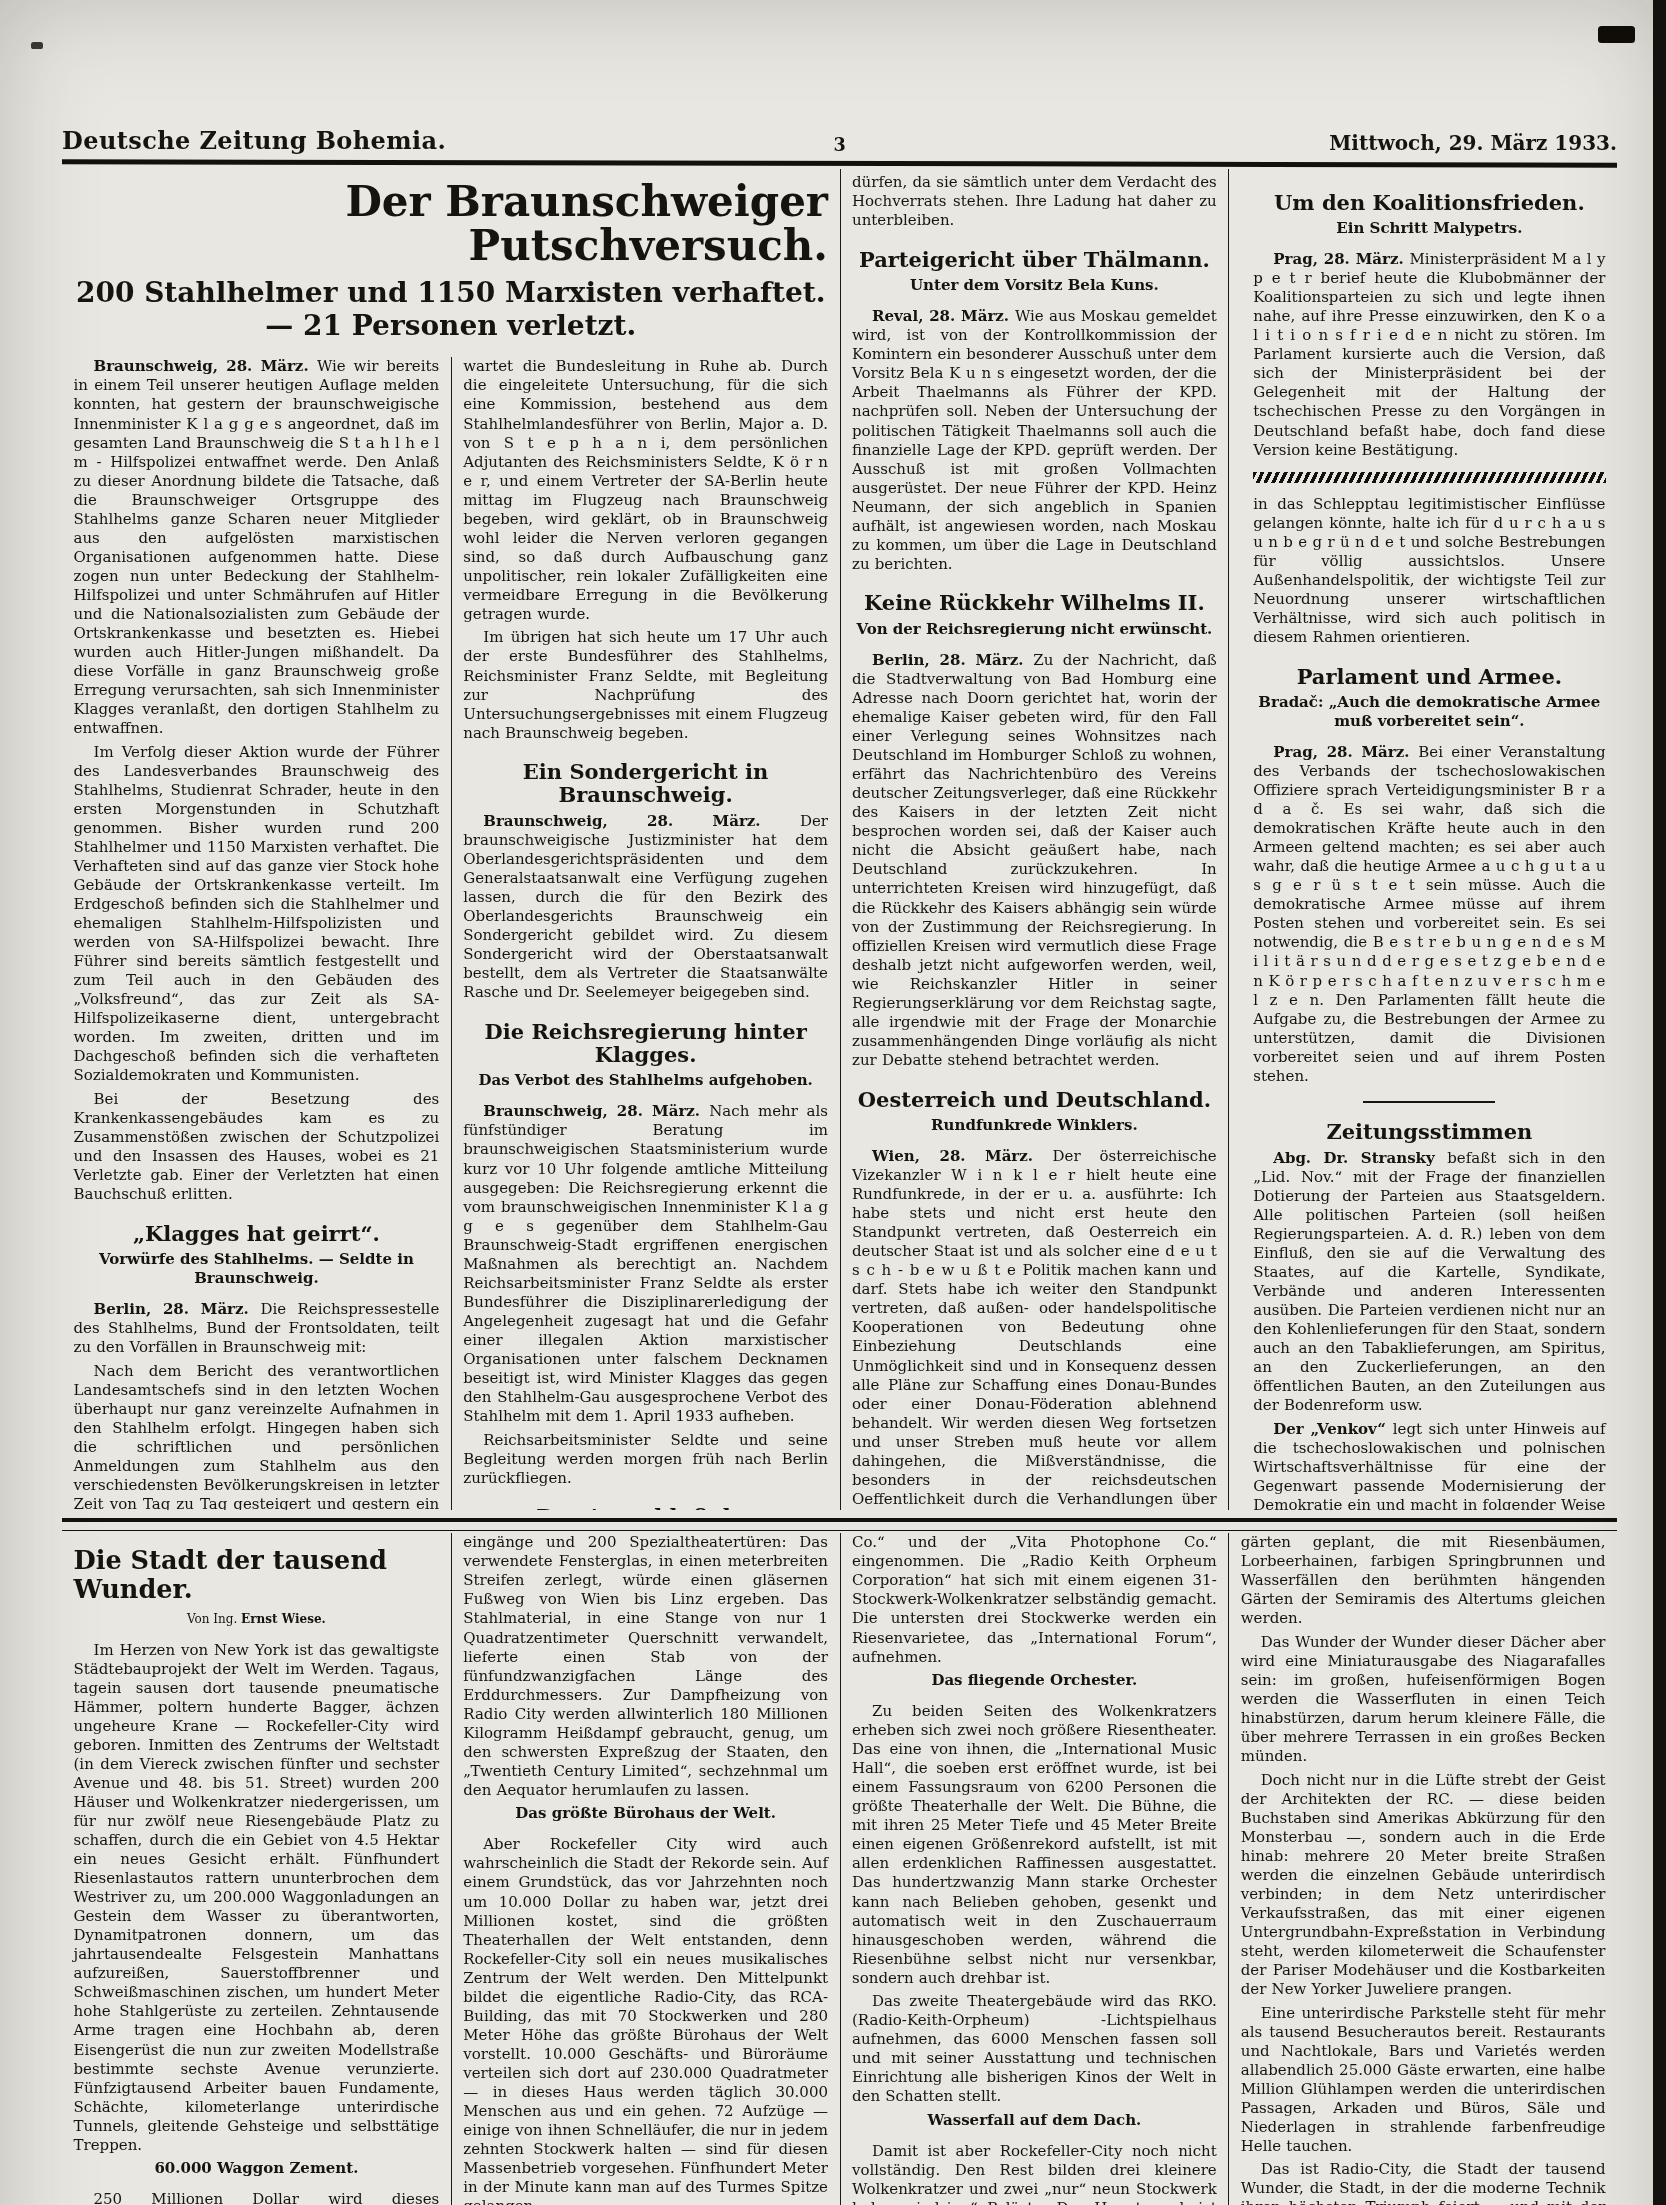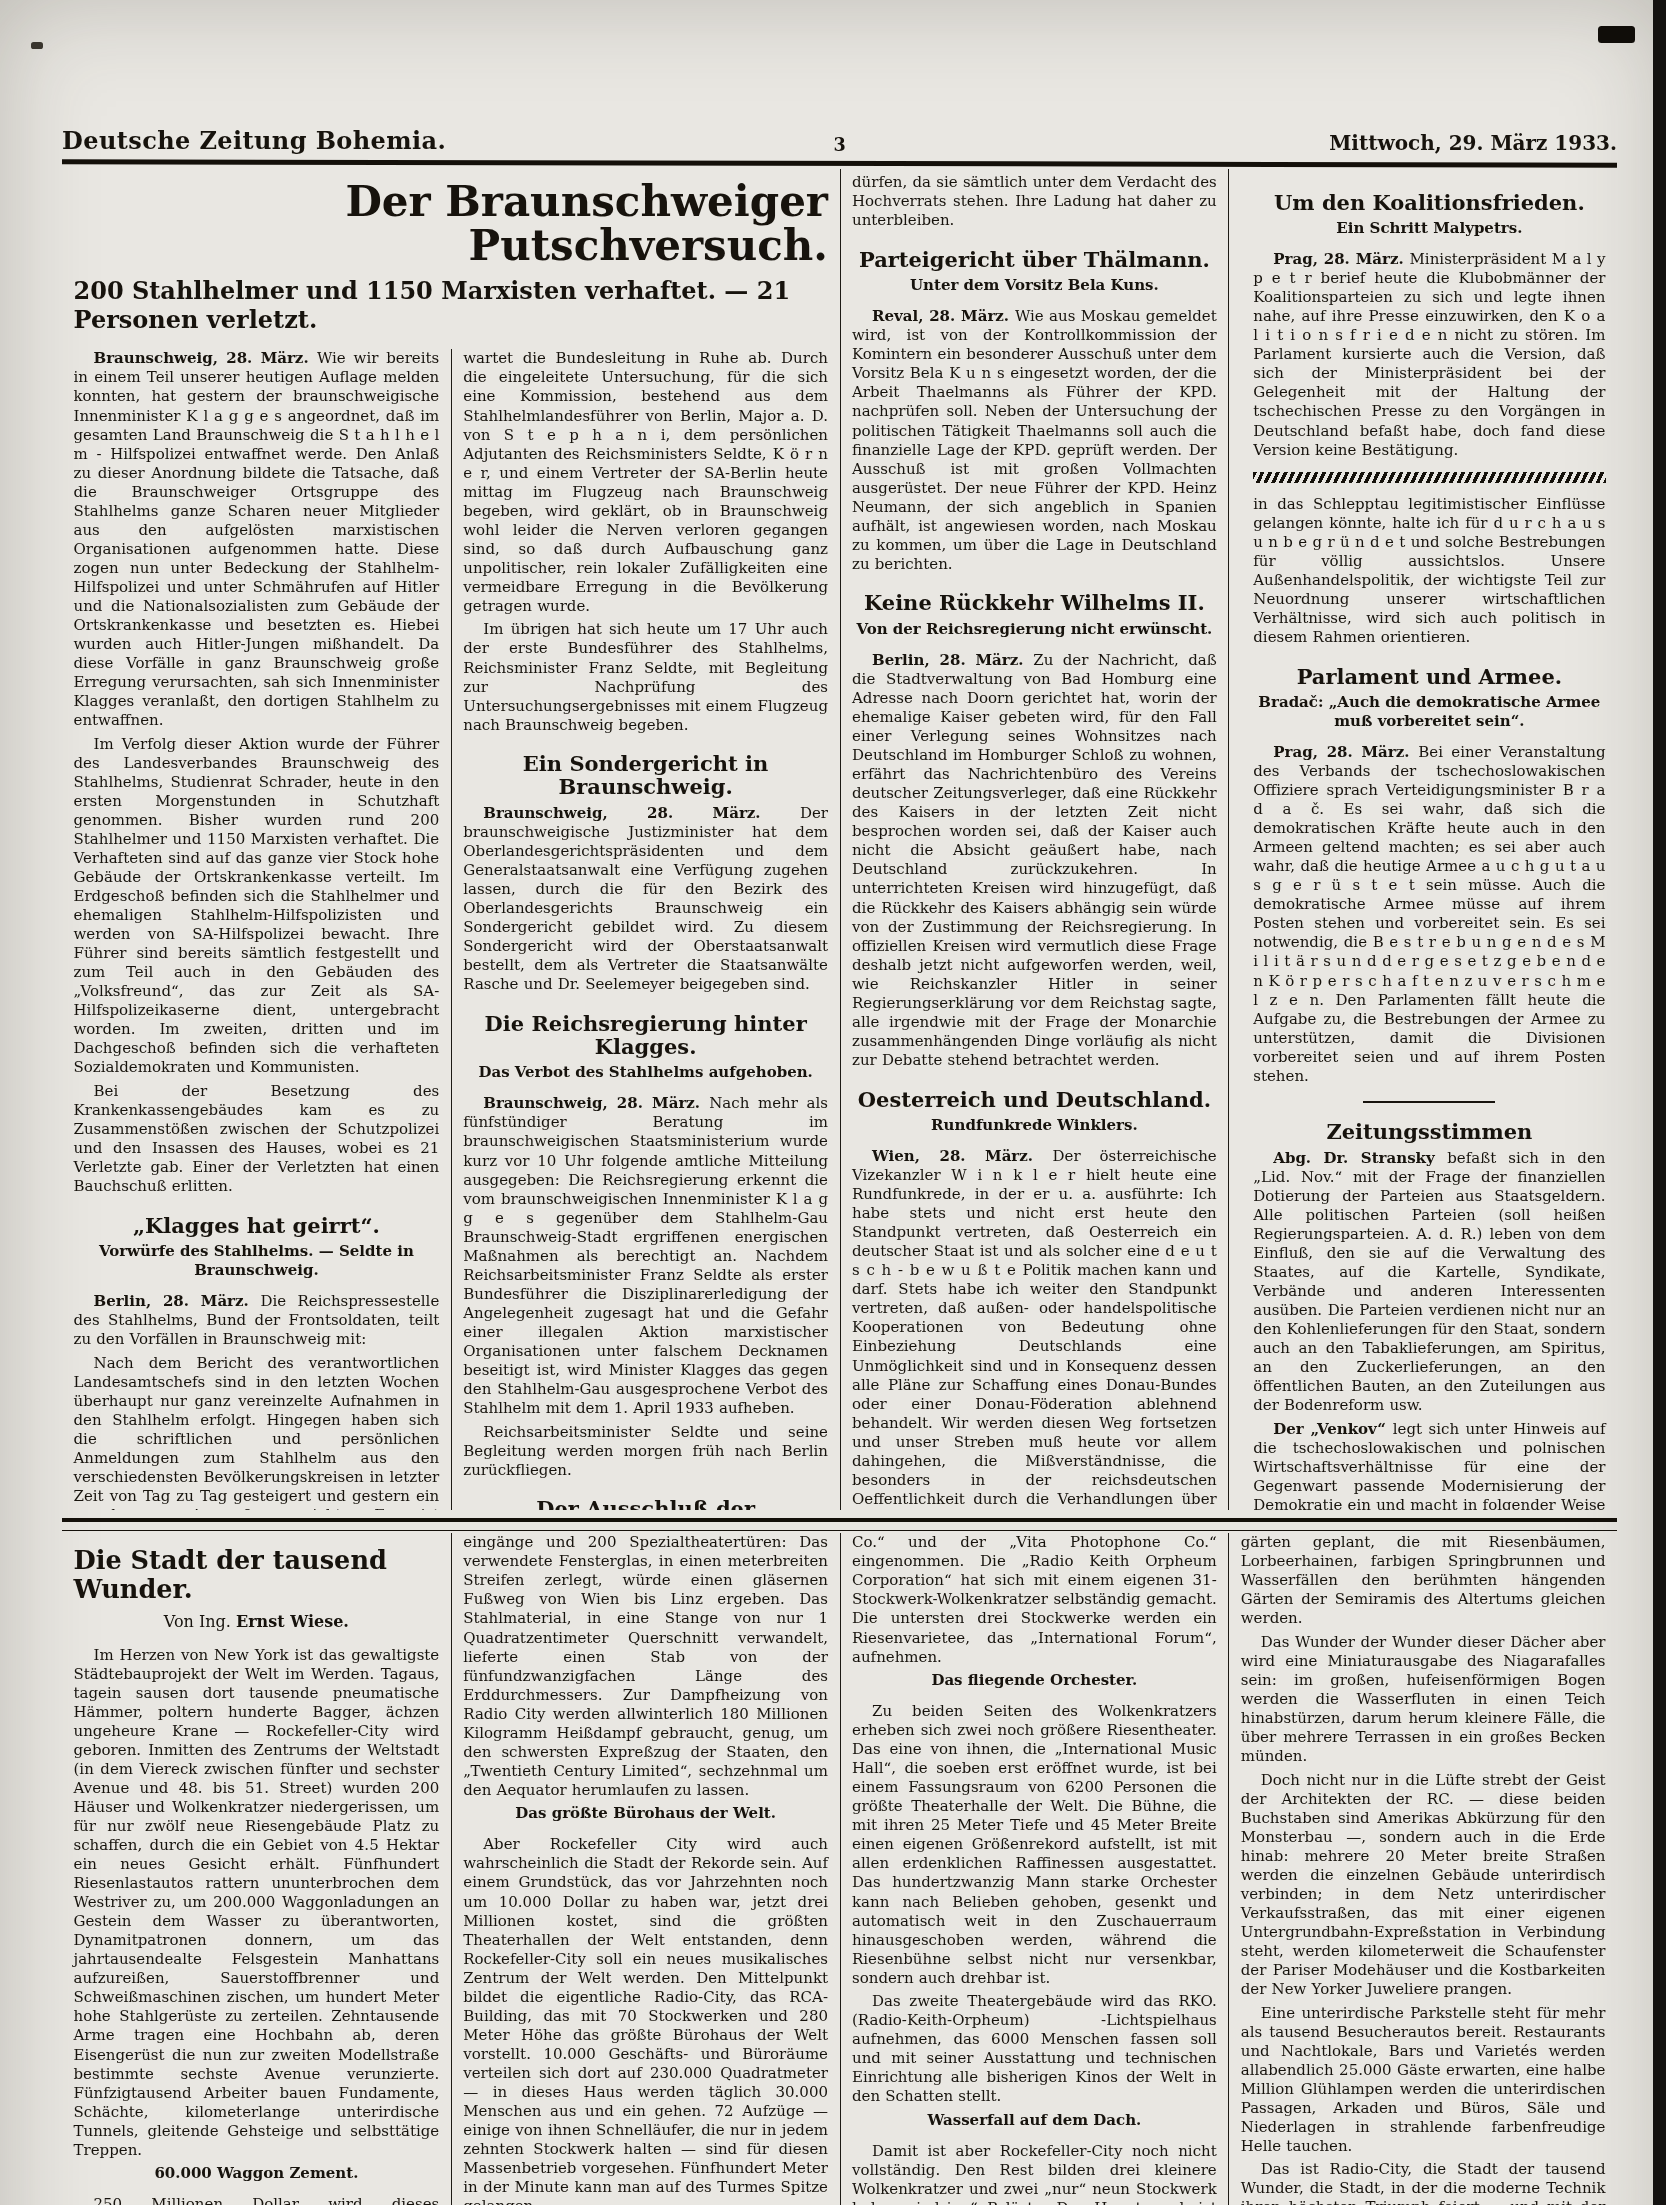--- a/index.html
+++ b/index.html
@@ -11,21 +11,21 @@
   .masthead{display:grid;grid-template-columns:1fr auto 1fr;align-items:end;}
   .mast-title{font-size:24px;font-weight:bold;letter-spacing:0.4px;}
   .mast-page{font-size:17.6px;font-weight:bold;text-align:center;}
   .mast-date{font-size:20px;font-weight:bold;text-align:right;}
   .mast-rule{height:4.9px;background:#14100a;margin-top:6.2px;transform:rotate(.12deg);}
   
   .top-grid{display:grid;grid-template-columns:repeat(4,1fr);grid-template-rows:auto 1fr;
             height:1341px;overflow:hidden;margin-top:2.6px;}
   .lead-block{grid-column:1/3;grid-row:1;padding:0 11.5px;}
   .lead-head{font-size:42px;line-height:1.05;font-weight:bold;text-align:right;margin:11.5px 0 8px;}
-  .lead-sub{font-size:24px;font-weight:bold;text-align:left;margin:0 0 15px;}
+  .lead-sub{font-size:28px;font-weight:bold;text-align:center;margin:0 0 15px;}
   .col{padding:0 11.5px;overflow:hidden;}
   .tcol1{grid-column:1;grid-row:2;}
   .tcol2{grid-column:2;grid-row:2;border-left:1.8px solid #1d1a15;}
   .tcol3{grid-column:3;grid-row:1/span 2;border-left:1.8px solid #1d1a15;padding-top:4.4px;}
   .tcol4{grid-column:4;grid-row:1/span 2;border-left:1.8px solid #1d1a15;padding-top:4.4px;padding-left:24px;}
   
   .body-p{font-size:15px;line-height:1.27;text-align:justify;margin:0 0 4.4px;text-indent:20px;
           hyphens:auto;-webkit-hyphens:auto;word-spacing:0.4px;}
   .body-p.cont{text-indent:0;}
   .dateline{font-weight:bold;}
@@ -35,21 +35,21 @@
   .zigzag{height:10.6px;margin:12.3px 0;background:repeating-linear-gradient(115deg,#14100a 0 3.5px,#e9e7e2 3.5px 7px);}
   
   .section-divider{margin-top:8px;height:8.8px;border-top:4px solid #14100a;border-bottom:1.3px solid #14100a;}
   
   .bottom-grid{display:grid;grid-template-columns:repeat(4,1fr);height:781px;overflow:hidden;margin-top:1.8px;}
   .bcol1{grid-column:1;}
   .bcol2{grid-column:2;border-left:1.8px solid #1d1a15;}
   .bcol3{grid-column:3;border-left:1.8px solid #1d1a15;}
   .bcol4{grid-column:4;border-left:1.8px solid #1d1a15;}
   .bottom-head{font-size:25.6px;line-height:1.1;font-weight:bold;text-align:left;margin:13.2px 0 8.8px;}
-  .byline{font-size:16px;text-align:center;margin:0 0 15px;}
+  .byline{font-size:12px;text-align:center;margin:0 0 15px;}
   .byline .byname{font-weight:bold;}
   
   .edge-strip-right{position:absolute;top:0;right:0;width:13.2px;height:100%;background:#141210;}
   .speck-tr{position:absolute;top:25.6px;right:31px;width:37px;height:17.6px;background:#100d09;border-radius:3.5px;}
   .speck-tl{position:absolute;top:42px;left:31px;width:11.5px;height:7px;background:#3a362f;border-radius:2.6px;}
 </style>
 </head>
 <body>
 
 <div class="page">

